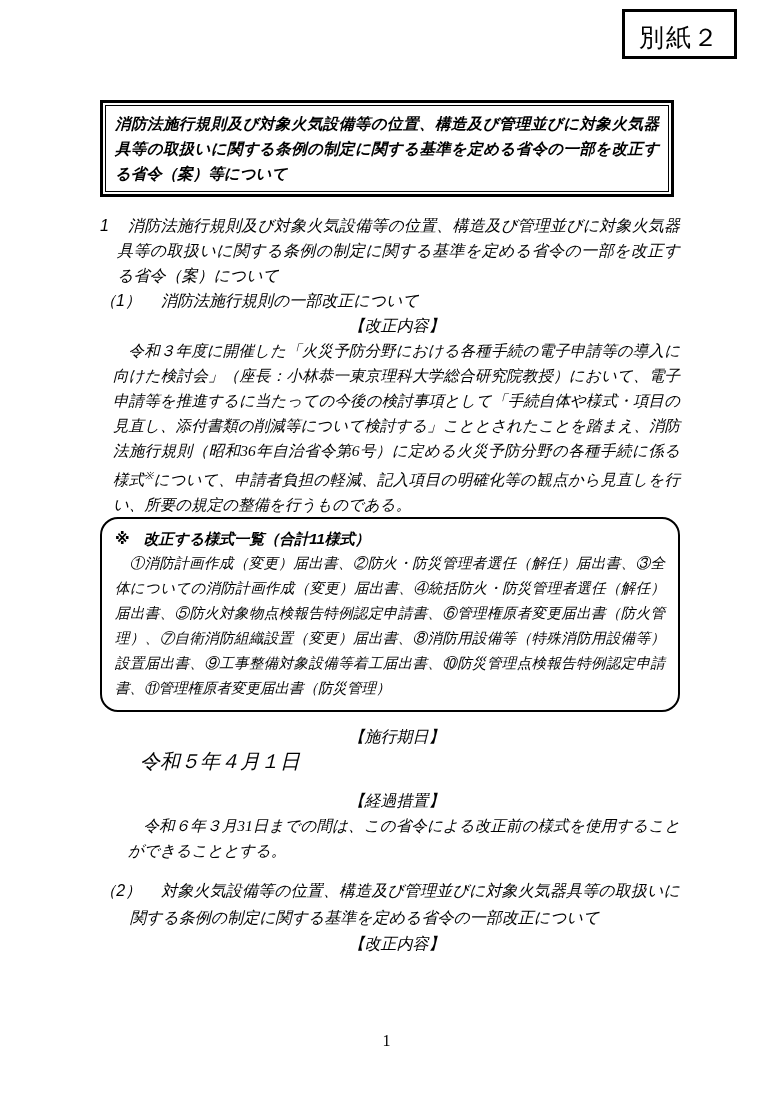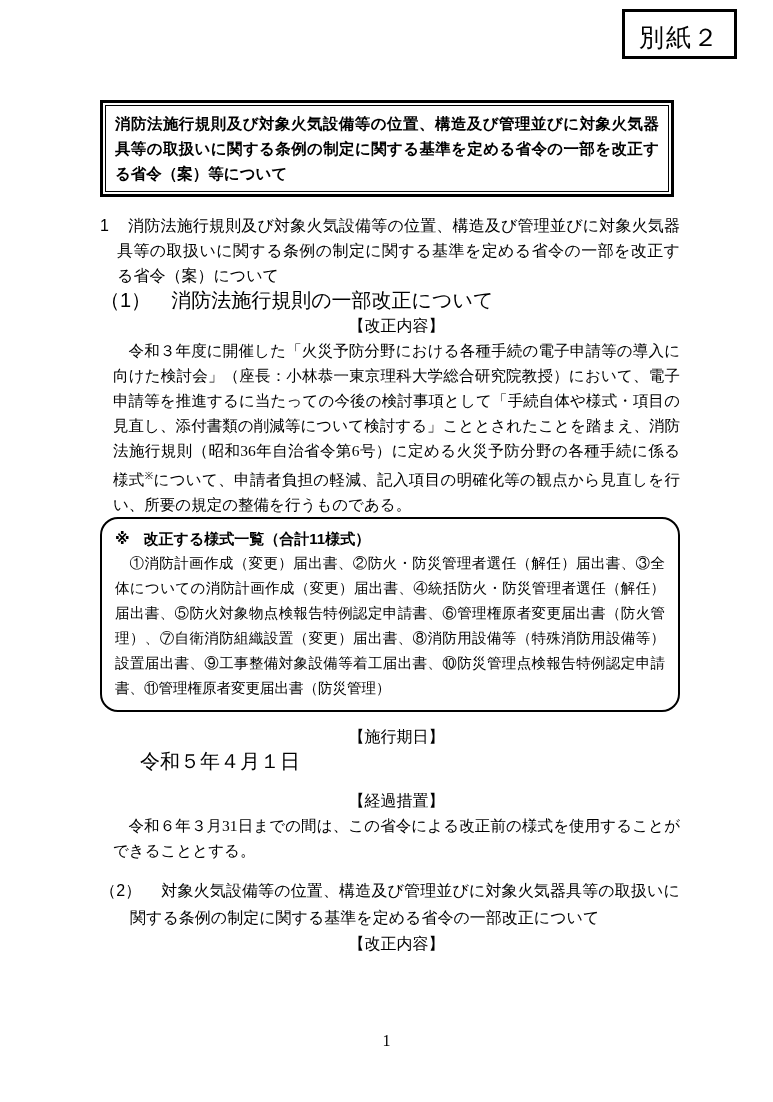--- a/index.html
+++ b/index.html
@@ -13,21 +13,21 @@
   }
 
   .attachment-box {
     position: absolute; top: 9px; right: 36px;
     border: 3px solid #000;
     padding: 10px 14px 4px 14px;
     font-family: "Liberation Sans", "DejaVu Sans", sans-serif;
     font-size: 25px; line-height: 30px; letter-spacing: 2px;
   }
 
-  .content { padding: 100px 93px 0 100px; }
+  .content { padding: 100px 93px 0 100px; font-style: italic; }
 
   .title-box {
     border: 3px solid #000;
     padding: 2px;
     margin-right: 6px;
   }
   .title-box-inner {
     border: 1px solid #000;
     padding: 5px 9px;
     font-family: "Liberation Sans", "DejaVu Sans", sans-serif;
@@ -48,21 +48,21 @@
     margin-top: 16px;
     font-family: "Liberation Sans", "DejaVu Sans", sans-serif;
     font-size: 16px; line-height: 25px;
     padding-left: 17px; text-indent: -17px;
     text-align: justify;
   }
   .sec-num { margin-right: 19px; }
 
   .sub-heading {
     font-family: "Liberation Sans", "DejaVu Sans", sans-serif;
-    font-size: 20px; line-height: 25px;
+    font-size: 16px; line-height: 25px;
   }
   .sub-label { margin-right: 20px; }
 
   .bracket-label {
     margin-left: 13px;
     font-family: "Liberation Sans", "DejaVu Sans", sans-serif;
     font-size: 16px; line-height: 25px; text-align: center;
   }
 
   .body-para {
@@ -94,21 +94,21 @@
     text-align: justify;
   }
 
   .label-effective { margin-top: 12px; }
   .effective-date-body {
     margin-left: 40px;
     font-size: 20px; line-height: 25px;
   }
   .label-transitional { margin-top: 14px; }
   .transitional-body {
-    margin-left: 13px;
+    margin-left: 28px;
     font-size: 15.5px; line-height: 25px;
     text-indent: 1em;
     text-align: justify;
   }
 
   .sec2-heading {
     margin-top: 14px;
     font-family: "Liberation Sans", "DejaVu Sans", sans-serif;
     font-size: 16px; line-height: 27px;
     padding-left: 30px; text-indent: -30px;

